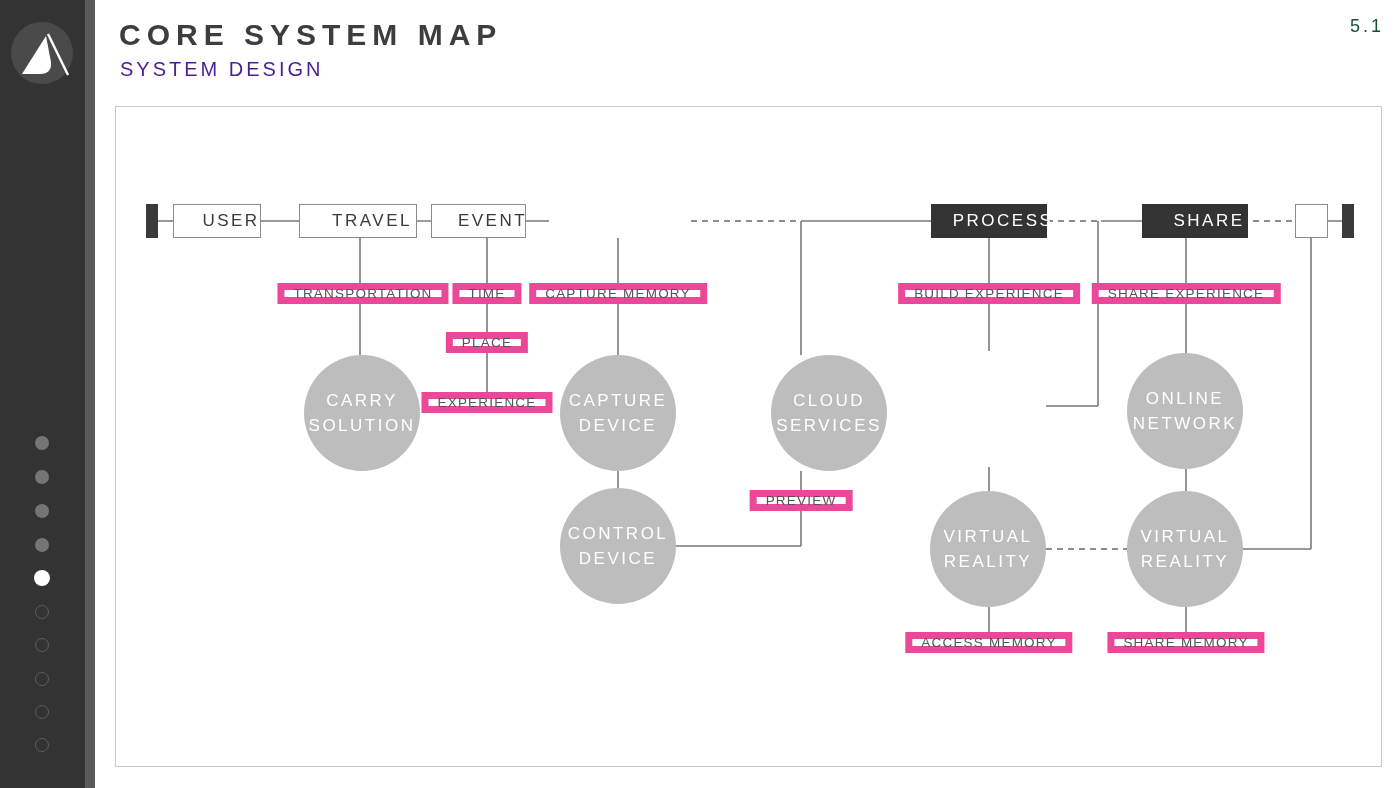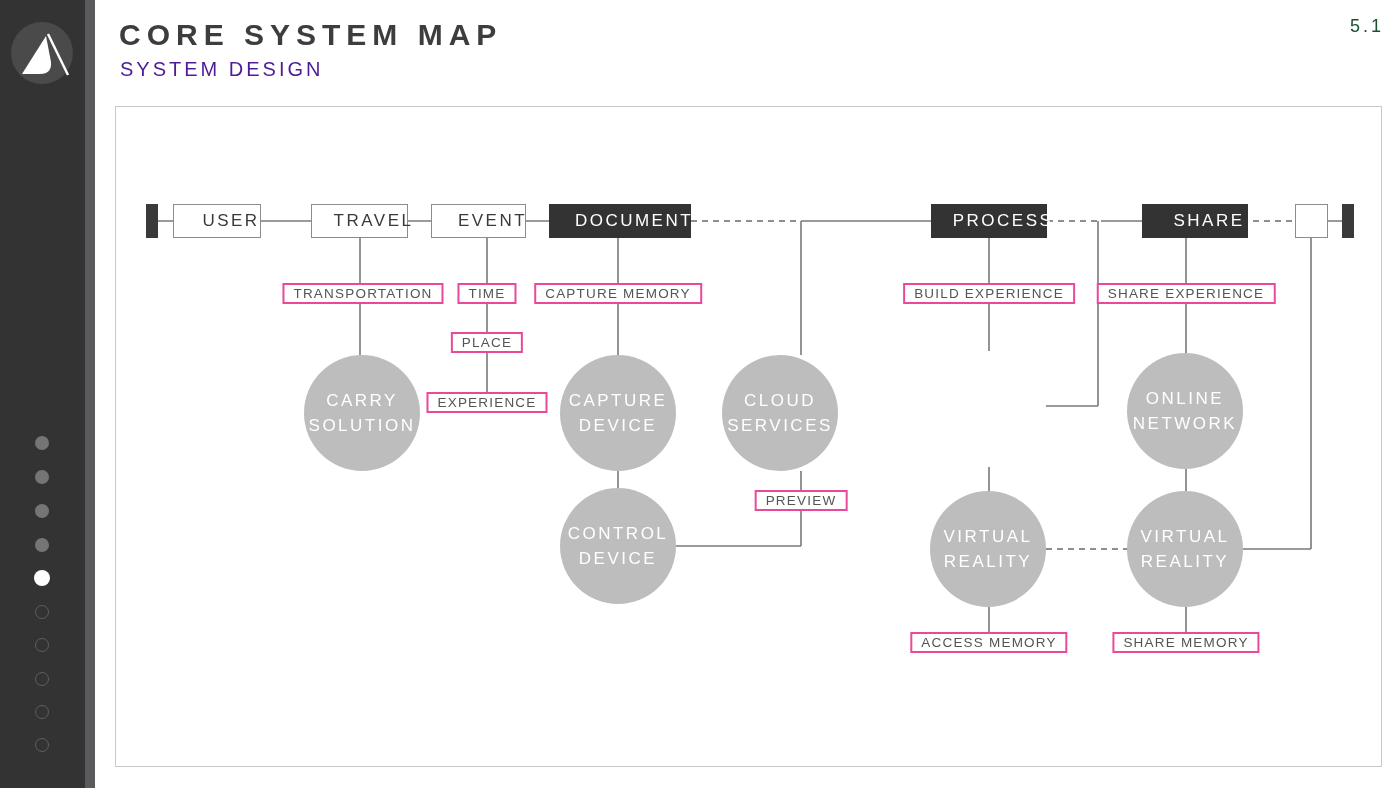--- a/index.html
+++ b/index.html
@@ -27,21 +27,21 @@
         background:#ffffff;border:1px solid #c9c9c9;box-sizing:border-box;}
   .wires{position:absolute;left:0;top:0;}
   .stage{position:absolute;top:97px;height:34px;box-sizing:border-box;
          display:flex;align-items:center;justify-content:center;
          font-size:17px;letter-spacing:2.5px;background:#ffffff;padding-left:28px;}
   .stage.light{border:1px solid #8c8c8c;color:#3a3a3a;}
   .stage.dark{background:#333333;color:#ffffff;}
   .endbar{position:absolute;top:97px;width:12px;height:34px;background:#3a3a3a;}
   .tag{position:absolute;transform:translateX(-50%);height:21px;box-sizing:border-box;
        display:flex;align-items:center;white-space:nowrap;
-       border:2px solid #ec4899;background:#ffffff;color:#555555;
+       border:7px solid #ec4899;background:#ffffff;color:#555555;
        font-size:13.5px;letter-spacing:1.2px;padding:0 9px;}
   .bubble{position:absolute;width:116px;height:116px;border-radius:50%;background:#bdbdbd;
           display:flex;align-items:center;justify-content:center;text-align:center;
           color:#ffffff;font-size:17px;letter-spacing:2.5px;line-height:1.5;white-space:pre-line;}
 </style>
 </head>
 <body>
 
 <div class="sidebar"></div>
 <div class="sidebar-strip"></div>
@@ -79,23 +79,22 @@
       M873 131 V176 M873 197 V244 M873 360 V384 M873 500 V525
       M982 114 V299 M930 299 H982
       M1070 131 V176 M1070 197 V246 M1070 362 V384 M1070 500 V525
       M1195 131 V442 M1127 442 H1195"></path>
     <path fill="none" stroke="#6a6a6a" stroke-width="1.6" stroke-dasharray="6 5" d="
       M575 114 H685 M931 114 H985 M1115 114 H1179 M930 442 H1011"></path>
   </svg>
 
   <div class="endbar" style="left:30px"></div>
   <div class="stage light" style="left:57px;width:88px">USER</div>
-  <div class="stage light" style="left:195px;width:97px">TRAVEL</div>
+  <div class="stage light" style="left:183px;width:118px">TRAVEL</div>
   <div class="stage light" style="left:315px;width:95px">EVENT</div>
-  <div class="stage dark" style="left:433px;width:142px">DOCUMENT</div>
   <div class="stage dark" style="left:815px;width:116px">PROCESS</div>
   <div class="stage dark" style="left:1026px;width:106px">SHARE</div>
   <div class="stage light" style="left:1179px;width:33px"></div>
   <div class="endbar" style="left:1226px"></div>
 
   <div class="tag" style="left:247px;top:176px">TRANSPORTATION</div>
   <div class="tag" style="left:371px;top:176px">TIME</div>
   <div class="tag" style="left:371px;top:225px">PLACE</div>
   <div class="tag" style="left:371px;top:285px">EXPERIENCE</div>
   <div class="tag" style="left:502px;top:176px">CAPTURE MEMORY</div>
@@ -104,21 +103,21 @@
   <div class="tag" style="left:1070px;top:176px">SHARE EXPERIENCE</div>
   <div class="tag" style="left:873px;top:525px">ACCESS MEMORY</div>
   <div class="tag" style="left:1070px;top:525px">SHARE MEMORY</div>
 
   <div class="bubble" style="left:188px;top:248px">CARRY
 SOLUTION</div>
   <div class="bubble" style="left:444px;top:248px">CAPTURE
 DEVICE</div>
   <div class="bubble" style="left:444px;top:381px">CONTROL
 DEVICE</div>
-  <div class="bubble" style="left:606px;top:248px">CLOUD
+  <div class="bubble" style="left:655px;top:248px">CLOUD
 SERVICES</div>
   <div class="bubble" style="left:814px;top:384px">VIRTUAL
 REALITY</div>
   <div class="bubble" style="left:1011px;top:246px">ONLINE
 NETWORK</div>
   <div class="bubble" style="left:1011px;top:384px">VIRTUAL
 REALITY</div>
 </div>
 
 </body></html>

